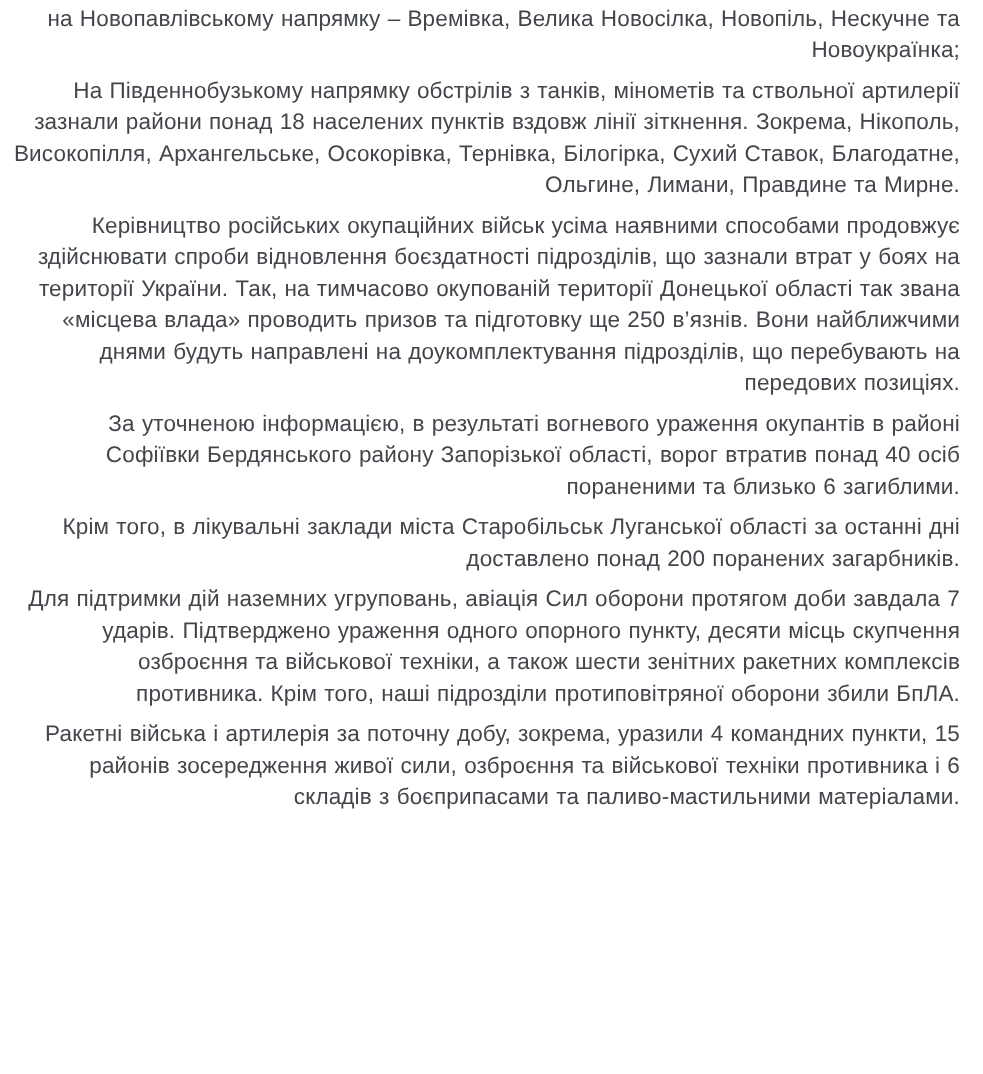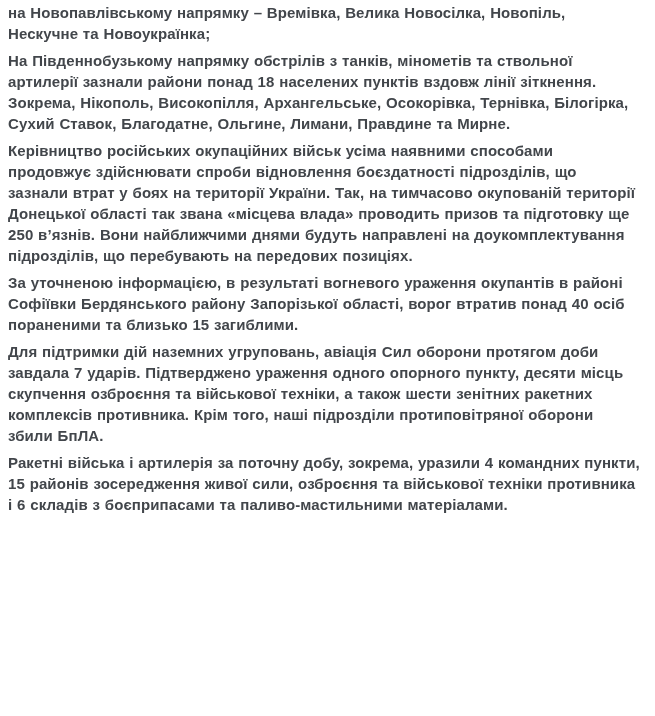--- a/index.html
+++ b/index.html
@@ -18,32 +18,32 @@
     padding: 2px 15px 4px 8px;
     font-family: "Liberation Sans", "DejaVu Sans", sans-serif;
     font-size: 15px;
     line-height: 21px;
     color: #42464b;
     -webkit-font-smoothing: antialiased;
   }
   .post-text-block p {
     margin: 0 0 6px 0;
     padding: 0;
-    text-align: left;
+    text-align: right;
     letter-spacing: 0.1px;
     word-spacing: 0.5px;
-    font-weight: bold;
   }
   .post-text-block p:last-child {
     margin-bottom: 0;
   }
 </style>
 </head>
 <body>
 
 <div class="post-text-block">
   <p>на Новопавлівському напрямку – Времівка, Велика Новосілка, Новопіль, Нескучне та Новоукраїнка;</p>
   <p>На Південнобузькому напрямку обстрілів з танків, мінометів та ствольної артилерії зазнали райони понад 18 населених пунктів вздовж лінії зіткнення. Зокрема, Нікополь, Високопілля, Архангельське, Осокорівка, Тернівка, Білогірка, Сухий Ставок, Благодатне, Ольгине, Лимани, Правдине та Мирне.</p>
   <p>Керівництво російських окупаційних військ усіма наявними способами продовжує здійснювати спроби відновлення боєздатності підрозділів, що зазнали втрат у боях на території України. Так, на тимчасово окупованій території Донецької області так звана «місцева влада» проводить призов та підготовку ще 250 в’язнів. Вони найближчими днями будуть направлені на доукомплектування підрозділів, що перебувають на передових позиціях.</p>
-  <p>За уточненою інформацією, в результаті вогневого ураження окупантів в районі Софіївки Бердянського району Запорізької області, ворог втратив понад 40 осіб пораненими та близько 15 загиблими.</p>
+  <p>За уточненою інформацією, в результаті вогневого ураження окупантів в районі Софіївки Бердянського району Запорізької області, ворог втратив понад 40 осіб пораненими та близько 6 загиблими.</p>
+  <p>Крім того, в лікувальні заклади міста Старобільськ Луганської області за останні дні доставлено понад 200 поранених загарбників.</p>
   <p>Для підтримки дій наземних угруповань, авіація Сил оборони протягом доби завдала 7 ударів. Підтверджено ураження одного опорного пункту, десяти місць скупчення озброєння та військової техніки, а також шести зенітних ракетних комплексів противника. Крім того, наші підрозділи протиповітряної оборони збили БпЛА.</p>
   <p>Ракетні війська і артилерія за поточну добу, зокрема, уразили 4 командних пункти, 15 районів зосередження живої сили, озброєння та військової техніки противника і 6 складів з боєприпасами та паливо-мастильними матеріалами.</p>
 </div>
 
 </body></html>

